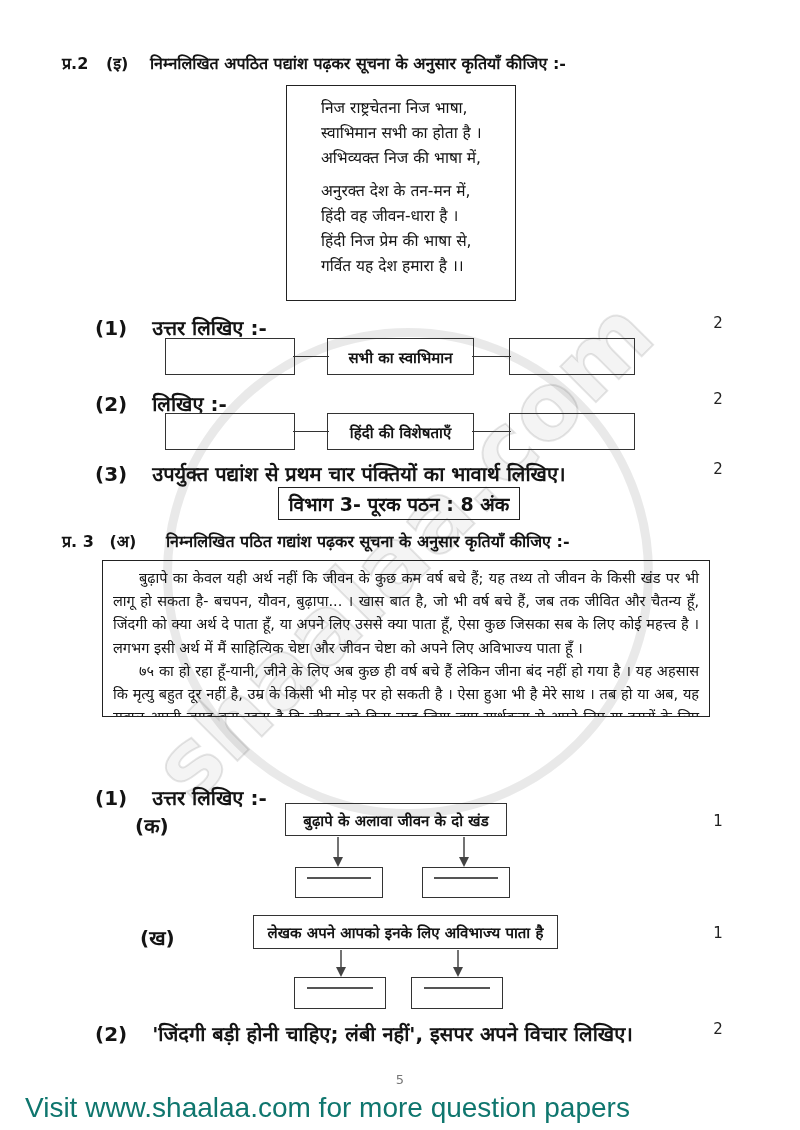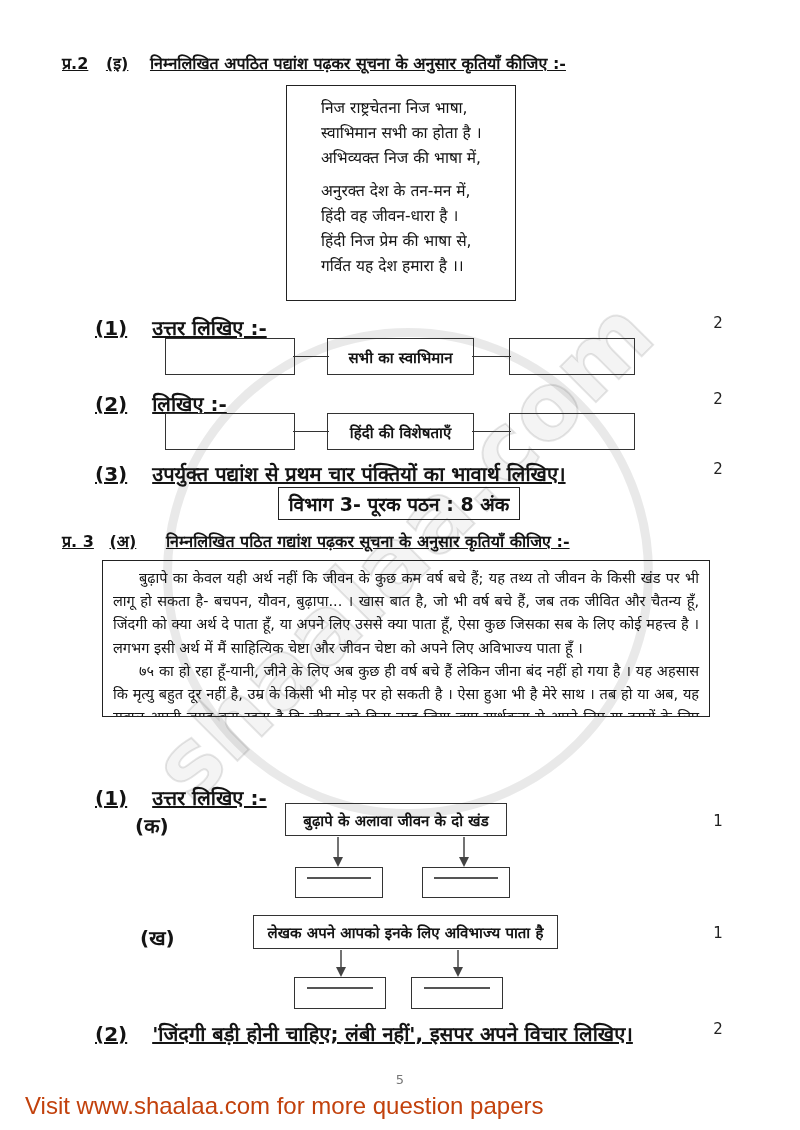--- a/index.html
+++ b/index.html
@@ -1,21 +1,21 @@
 <!DOCTYPE html>
 <html><head>
 <meta charset="utf-8">
 <style>
   html,body{margin:0;padding:0;background:#fff;}
   .page{position:relative;width:800px;height:1130px;background:#ffffff;overflow:hidden;
         font-family:"DejaVu Sans","Liberation Sans",sans-serif;color:#141414;}
   .abs{position:absolute;}
   .row{position:absolute;white-space:nowrap;font-size:16px;font-weight:bold;}
   .itemrow{position:absolute;white-space:nowrap;font-size:20px;font-weight:bold;}
-  .lbl{display:inline-block;text-decoration:underline;}
+  .lbl{display:inline-block;}
   .marks{position:absolute;left:703px;width:30px;text-align:center;font-size:15px;font-weight:normal;color:#222;}
   
   .wm-ring{position:absolute;left:163px;top:328px;width:472px;height:472px;border:9px solid rgba(0,0,0,0.085);border-radius:50%;}
   .wm-text{position:absolute;left:75px;top:500px;width:650px;text-align:center;font-size:92px;font-weight:bold;
            color:rgba(0,0,0,0.045);-webkit-text-stroke:2px rgba(0,0,0,0.10);
            transform:rotate(-45deg);letter-spacing:1px;pointer-events:none;}
   
   .poem-box{position:absolute;left:286px;top:85px;width:230px;height:216px;border:1.5px solid #222;
             box-sizing:border-box;padding:10px 4px 0 34px;font-size:15.5px;overflow:hidden;}
   .poem-line{line-height:25px;white-space:nowrap;}
@@ -26,21 +26,21 @@
   .hline{position:absolute;height:0;border-top:1.5px solid #333;}
   .inner-line{margin:9px auto 0;width:74%;border-top:2px solid #555;}
   
   .sec-box{position:absolute;left:278px;top:487px;width:242px;height:33px;border:1.5px solid #222;box-sizing:border-box;
            display:flex;align-items:center;justify-content:center;font-size:19px;font-weight:bold;white-space:nowrap;}
   
   .passage{position:absolute;left:102px;top:560px;width:608px;height:157px;border:1.5px solid #222;box-sizing:border-box;
            padding:6px 10px;font-size:14.5px;line-height:23.2px;text-align:justify;overflow:hidden;}
   .passage p{margin:0;text-indent:26px;}
   .pagenum{position:absolute;left:0;top:1072px;width:800px;text-align:center;font-size:13px;color:#777;}
-  .footer{position:absolute;left:25px;top:1092px;font-size:24px;color:#c2410c;
+  .footer{position:absolute;left:25px;top:1092px;font-size:28px;color:#0f766e;
           font-family:"Liberation Sans","DejaVu Sans",sans-serif;}
 </style>
 </head>
 <body>
 
 <div class="page">
 
   <div class="wm-ring"></div>
   <div class="wm-text">shaalaa.com</div>
 

